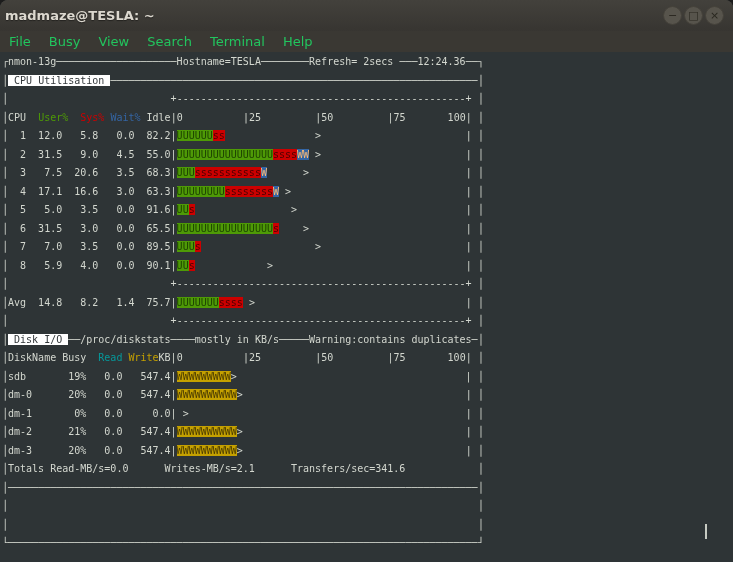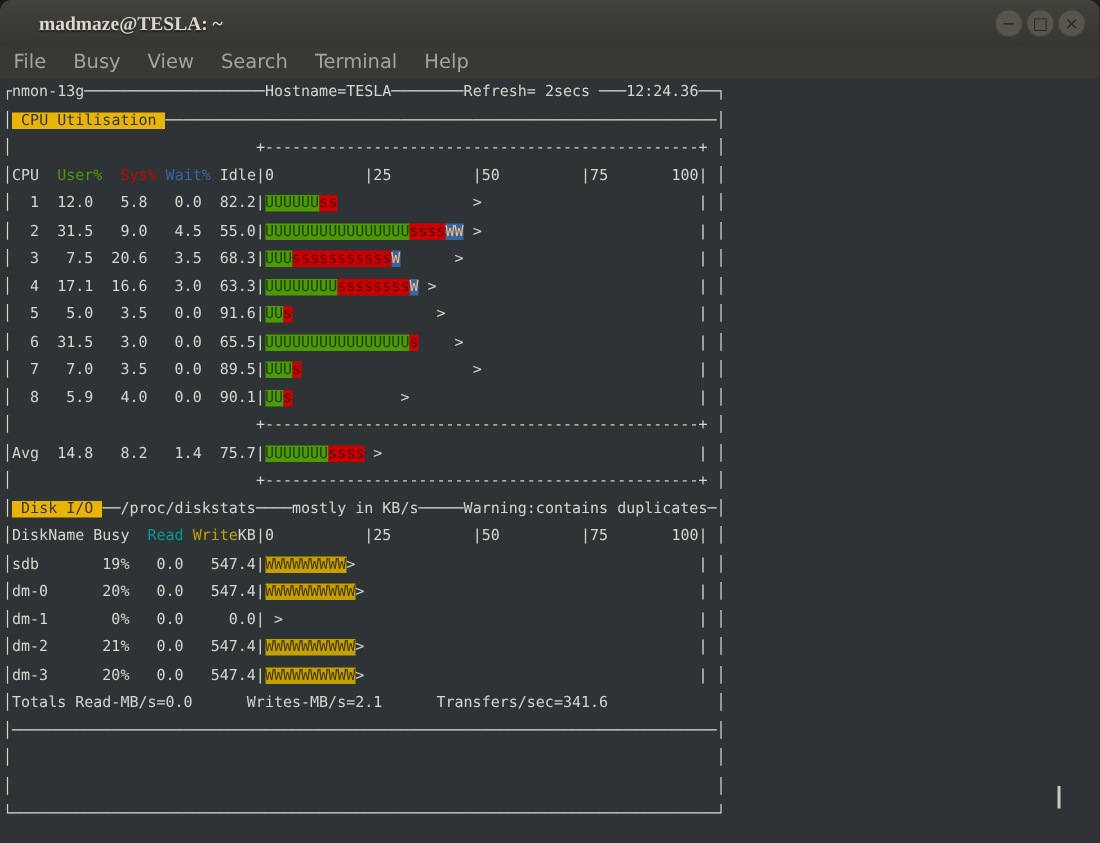--- a/index.html
+++ b/index.html
@@ -7,43 +7,42 @@
     position:relative; width:733px; height:562px; overflow:hidden;
     border-radius:8px 8px 0 0; background:#2e3436;
     box-shadow: inset 0 0 0 1px #44423c;
     font-family:"DejaVu Sans", sans-serif;
   }
   .titlebar {
     height:31px; background:linear-gradient(#43413c,#373531);
     display:flex; align-items:center; border-radius:8px 8px 0 0;
   }
   .title-text {
-    margin-left:26px; font-size:13px; font-weight:bold; color:#dcd8cf;
+    margin-left:5px; font-size:13px; font-weight:bold; color:#dcd8cf;
     text-shadow:0 1px 1px rgba(0,0,0,.4);
-    font-family:Liberation Serif, serif;
   }
   .controls { margin-left:auto; margin-right:9px; display:flex; gap:2px; }
   .wbtn {
     width:19px; height:19px; border-radius:50%;
     background:#57544c; border:1px solid #45423b;
     color:#29271f; font-size:11px; line-height:17px; text-align:center;
     padding:0; cursor:default; font-family:"DejaVu Sans", sans-serif;
   }
   .menubar {
     height:21px; background:#3a3833; display:flex; align-items:center;
   }
-  .mitem { font-size:13px; color:#a3a3a3; padding:0 9px; }
+  .mitem { font-size:13px; color:#22c55e; padding:0 9px; }
   .terminal {
     position:relative; height:510px; background:#2e3436;
     color:#d3d7cf; font-family:"DejaVu Sans Mono", monospace;
     font-size:10px; line-height:18.5px;
     padding:1px 0 0 2px; overflow:hidden;
   }
   .trow { height:18.5px; white-space:pre; }
-  .c-inv { background:#eab308; color:#32373a;margin-top:42px; }
+  .c-inv { background:#ffffff; color:#32373a;margin-top:42px; }
   .c-g { color:#4e9a06;text-align:right; }
   .c-r { color:#cc0000; }
   .c-b { color:#3465a4; }
   .c-c { color:#06989a; }
   .c-y { color:#c4a000; }
   .c-U { background:#4e9a06; color:#1d4301; }
   .c-S { background:#cc0000; color:#4d0000; }
   .c-W { background:#3465a4; color:#fdba74; }
   .c-D { background:#c4a000; color:#4a3b00; }
   .cursor {

